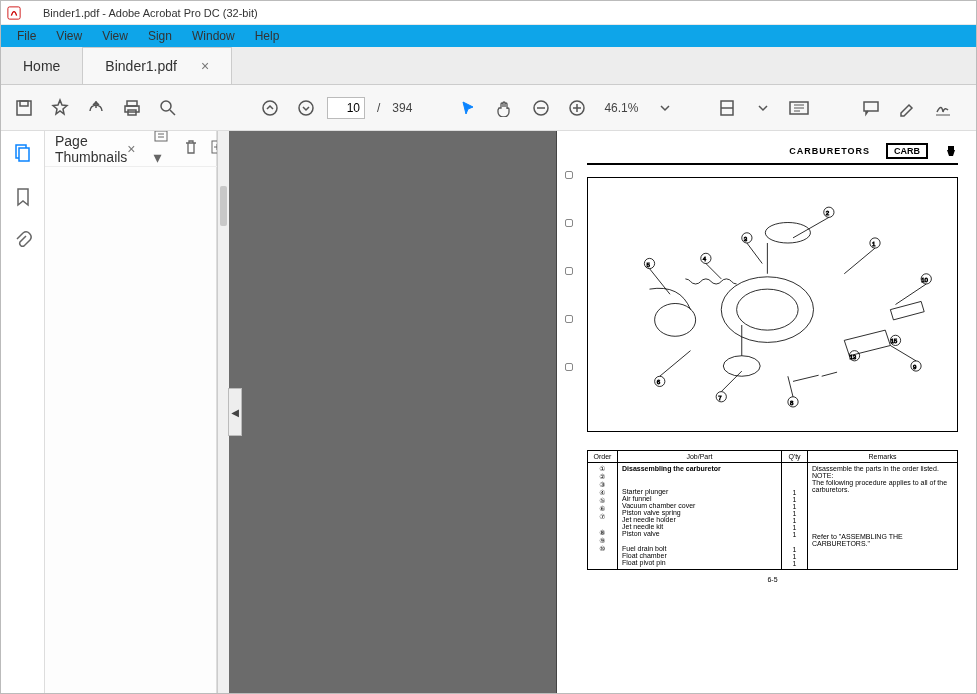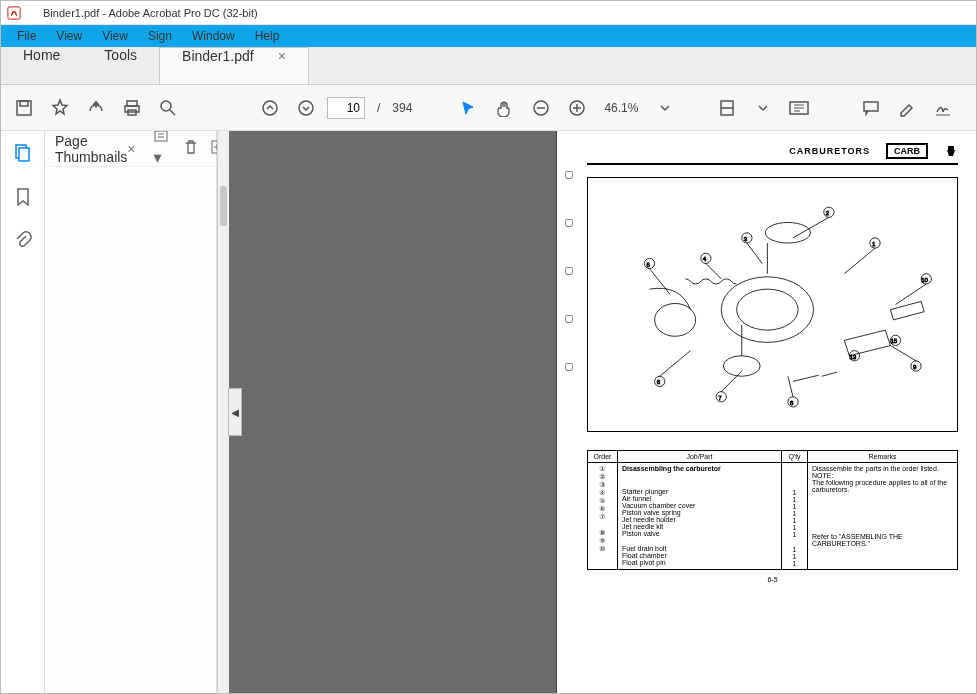--- a/index.html
+++ b/index.html
@@ -2,21 +2,21 @@
 <html><head>
 <meta charset="utf-8">
 <style>
 * { margin: 0; padding: 0; box-sizing: border-box; font-family: "Segoe UI", Arial, sans-serif; }
 body { width: 977px; height: 694px; overflow: hidden; background: #fff; display: flex; flex-direction: column; border: 1px solid #bbb; }
 .titlebar { height: 24px; background: #fff; display: flex; align-items: center; padding: 0 6px; font-size: 11px; color: #333; border-bottom: 1px solid #e8e8e8; gap: 16px; }
 .titlebar .app-icon { width: 14px; height: 14px; margin-right: 6px; }
 .menubar { height: 22px; display: flex; align-items: center; padding: 0 6px; font-size: 12px; color: #333; background: #0ea5e9; }
 .menubar span { padding: 2px 10px; cursor: pointer; }
 .tabbar { height: 38px; background: #ededed; display: flex; align-items: stretch; border-bottom: 1px solid #ccc; }
-.tabbar .tabitem { display: flex; padding: 0 22px; font-size: 14px; color: #333; cursor: pointer; }
+.tabbar .tabitem { display: flex; align-items: center; padding: 0 22px; font-size: 14px; color: #333; cursor: pointer; }
 .tabbar .tabitem.active { background: #f8f8f8; border-top: 1px solid #ccc; border-left: 1px solid #ccc; border-right: 1px solid #ccc; }
 .tabbar .tabitem .close { margin-left: 24px; font-size: 14px; color: #777; }
 .toolbar { height: 46px; background: #f7f7f7; border-bottom: 1px solid #ddd; display: flex; align-items: center; padding: 0 8px; gap: 6px; }
 .toolbar .icon-btn { width: 30px; height: 30px; display: flex; align-items: center; justify-content: center; cursor: pointer; color: #555; }
 .toolbar .icon-btn svg { stroke: #555; fill: none; }
 .toolbar .pagefield { width: 38px; height: 22px; text-align: right; font-size: 12px; border: 1px solid #bbb; padding: 0 4px; }
 .toolbar .pagecount { font-size: 12px; color: #444; margin-left: 6px; }
 .toolbar .zoomfield { font-size: 12px; color: #444; margin: 0 6px; }
 .content { flex: 1; display: flex; overflow: hidden; }
 .leftrail { width: 44px; background: #fff; border-right: 1px solid #ddd; display: flex; flex-direction: column; align-items: center; padding-top: 6px; gap: 12px; }
@@ -75,23 +75,20 @@
   <span>View</span>
   <span>Sign</span>
   <span>Window</span>
   <span>Help</span>
 </div>
 
 <div class="tabbar">
   <div class="tabitem">
       <span>Home</span>
     </div>
-  <div class="tabitem">
-      <span>Tools</span>
-    </div>
   <div class="tabitem active">
     <span>Binder1.pdf</span>
     <span class="close">×</span>
   </div>
 </div>
 
 <div class="toolbar">
   <div class="icon-btn">
       <svg width="18" height="18" viewBox="0 0 18 18">
         <rect x="2" y="2" width="14" height="14" stroke-width="1.5"></rect>

